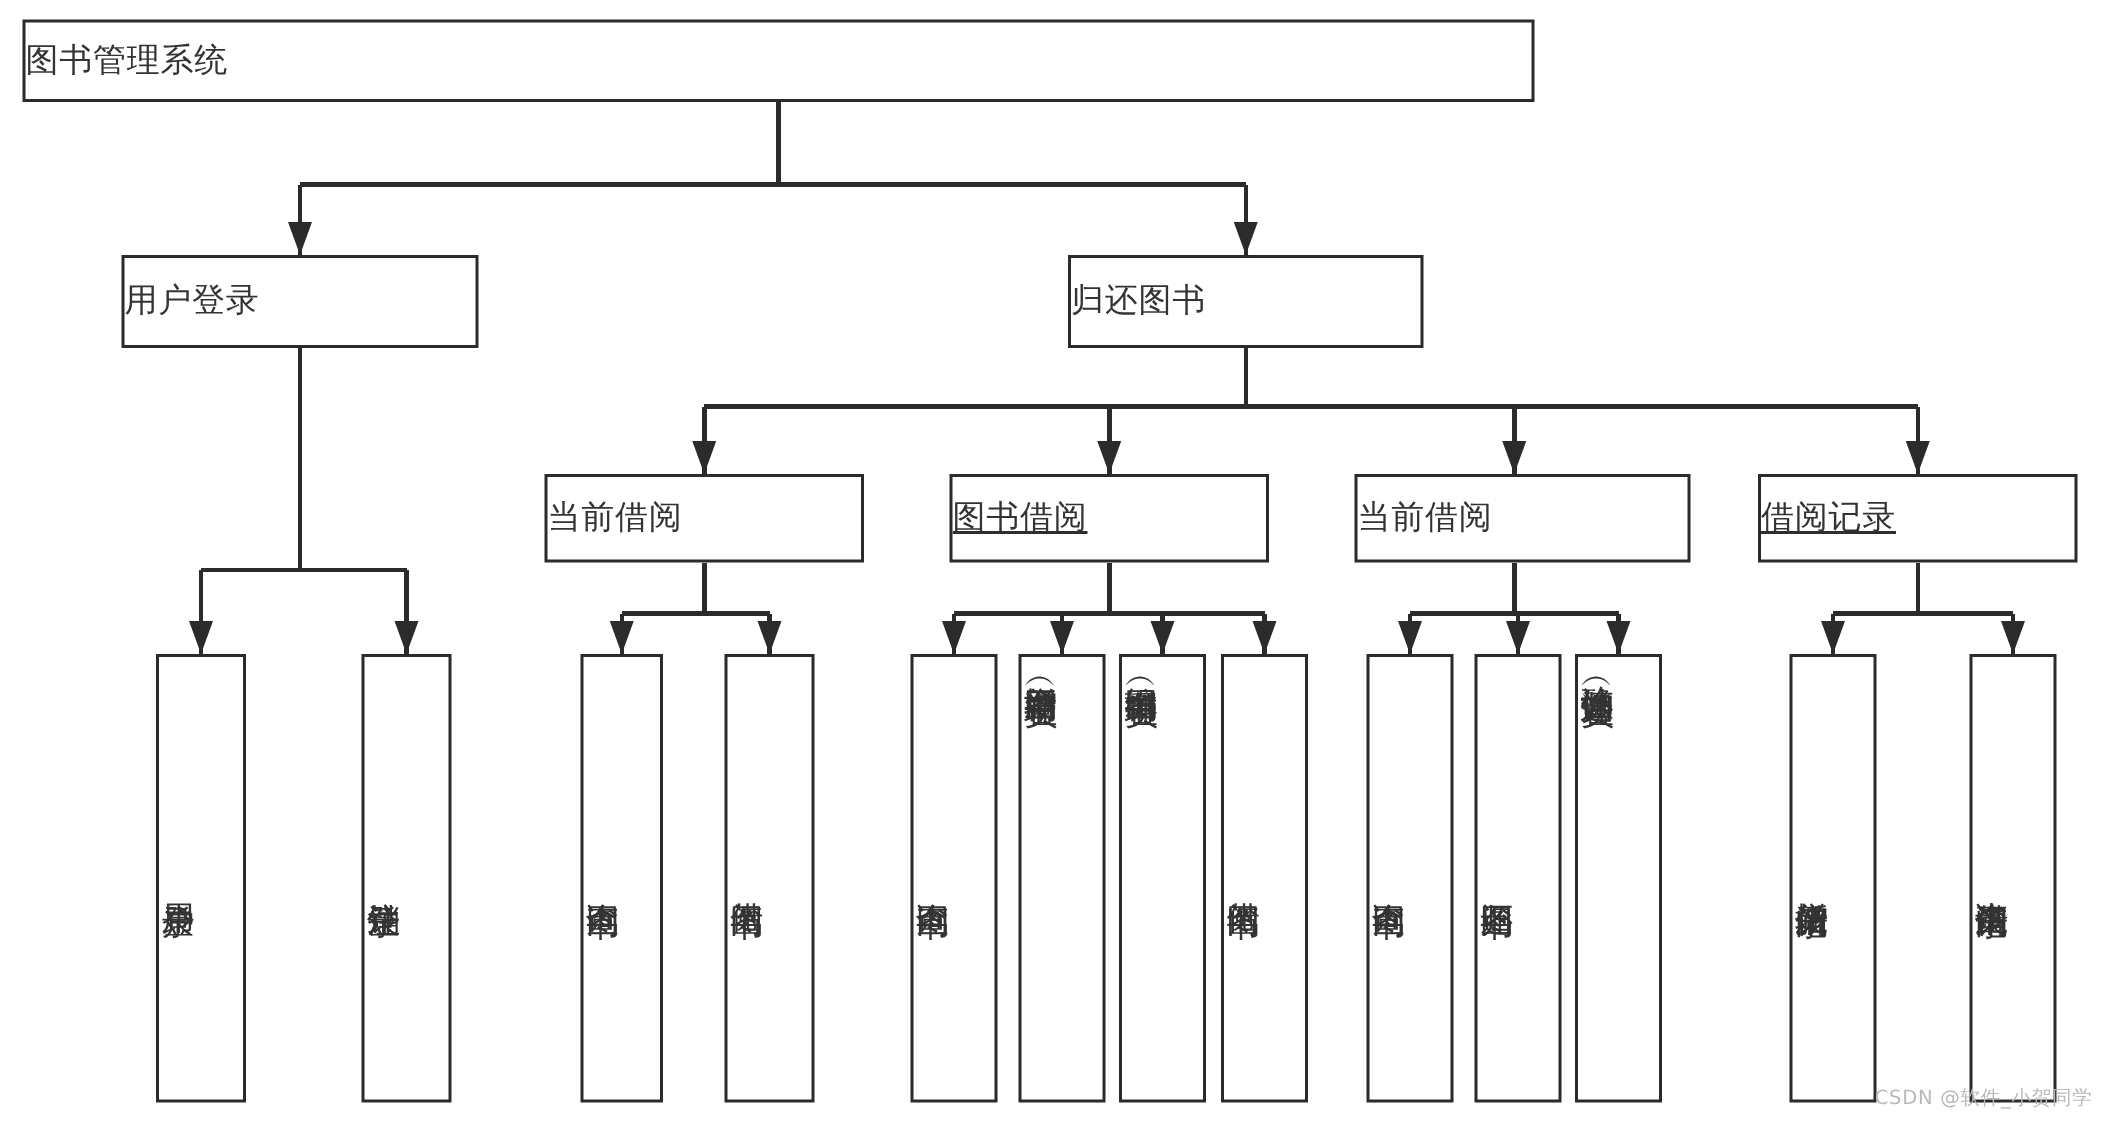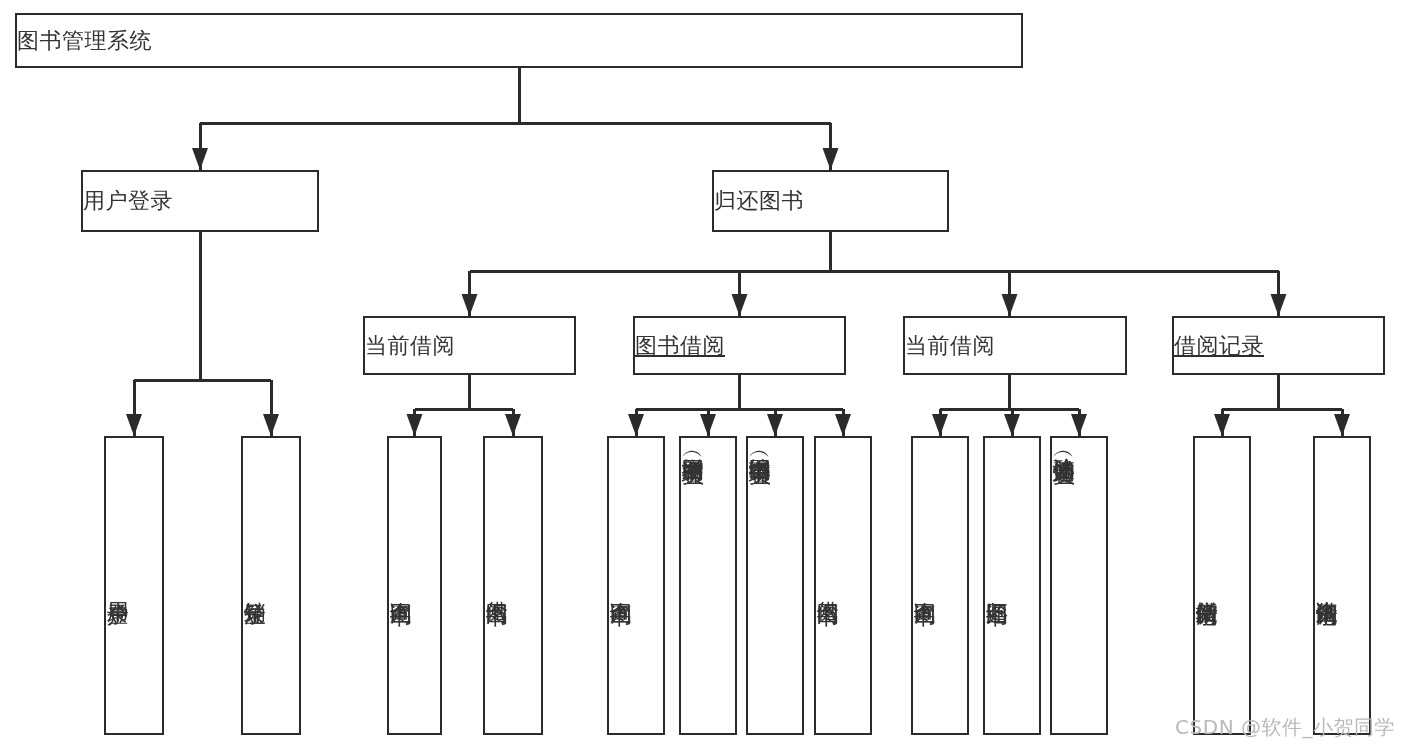--- a/index.html
+++ b/index.html
@@ -58,21 +58,21 @@
   }
   
   .node-box.vertical.align-top {
     align-items: flex-start;
     padding-top: 2px;
   }
   .watermark {
     position: absolute;
     right: 10px;
     bottom: 6px;
-    font-size: 20px;
+    font-size: 13px;
     color: #b9b9b9;
     white-space: nowrap;
     letter-spacing: 0.5px;
     pointer-events: none;
   }
 </style>
 </head>
 <body>
 
 <div id="diagram-root">

